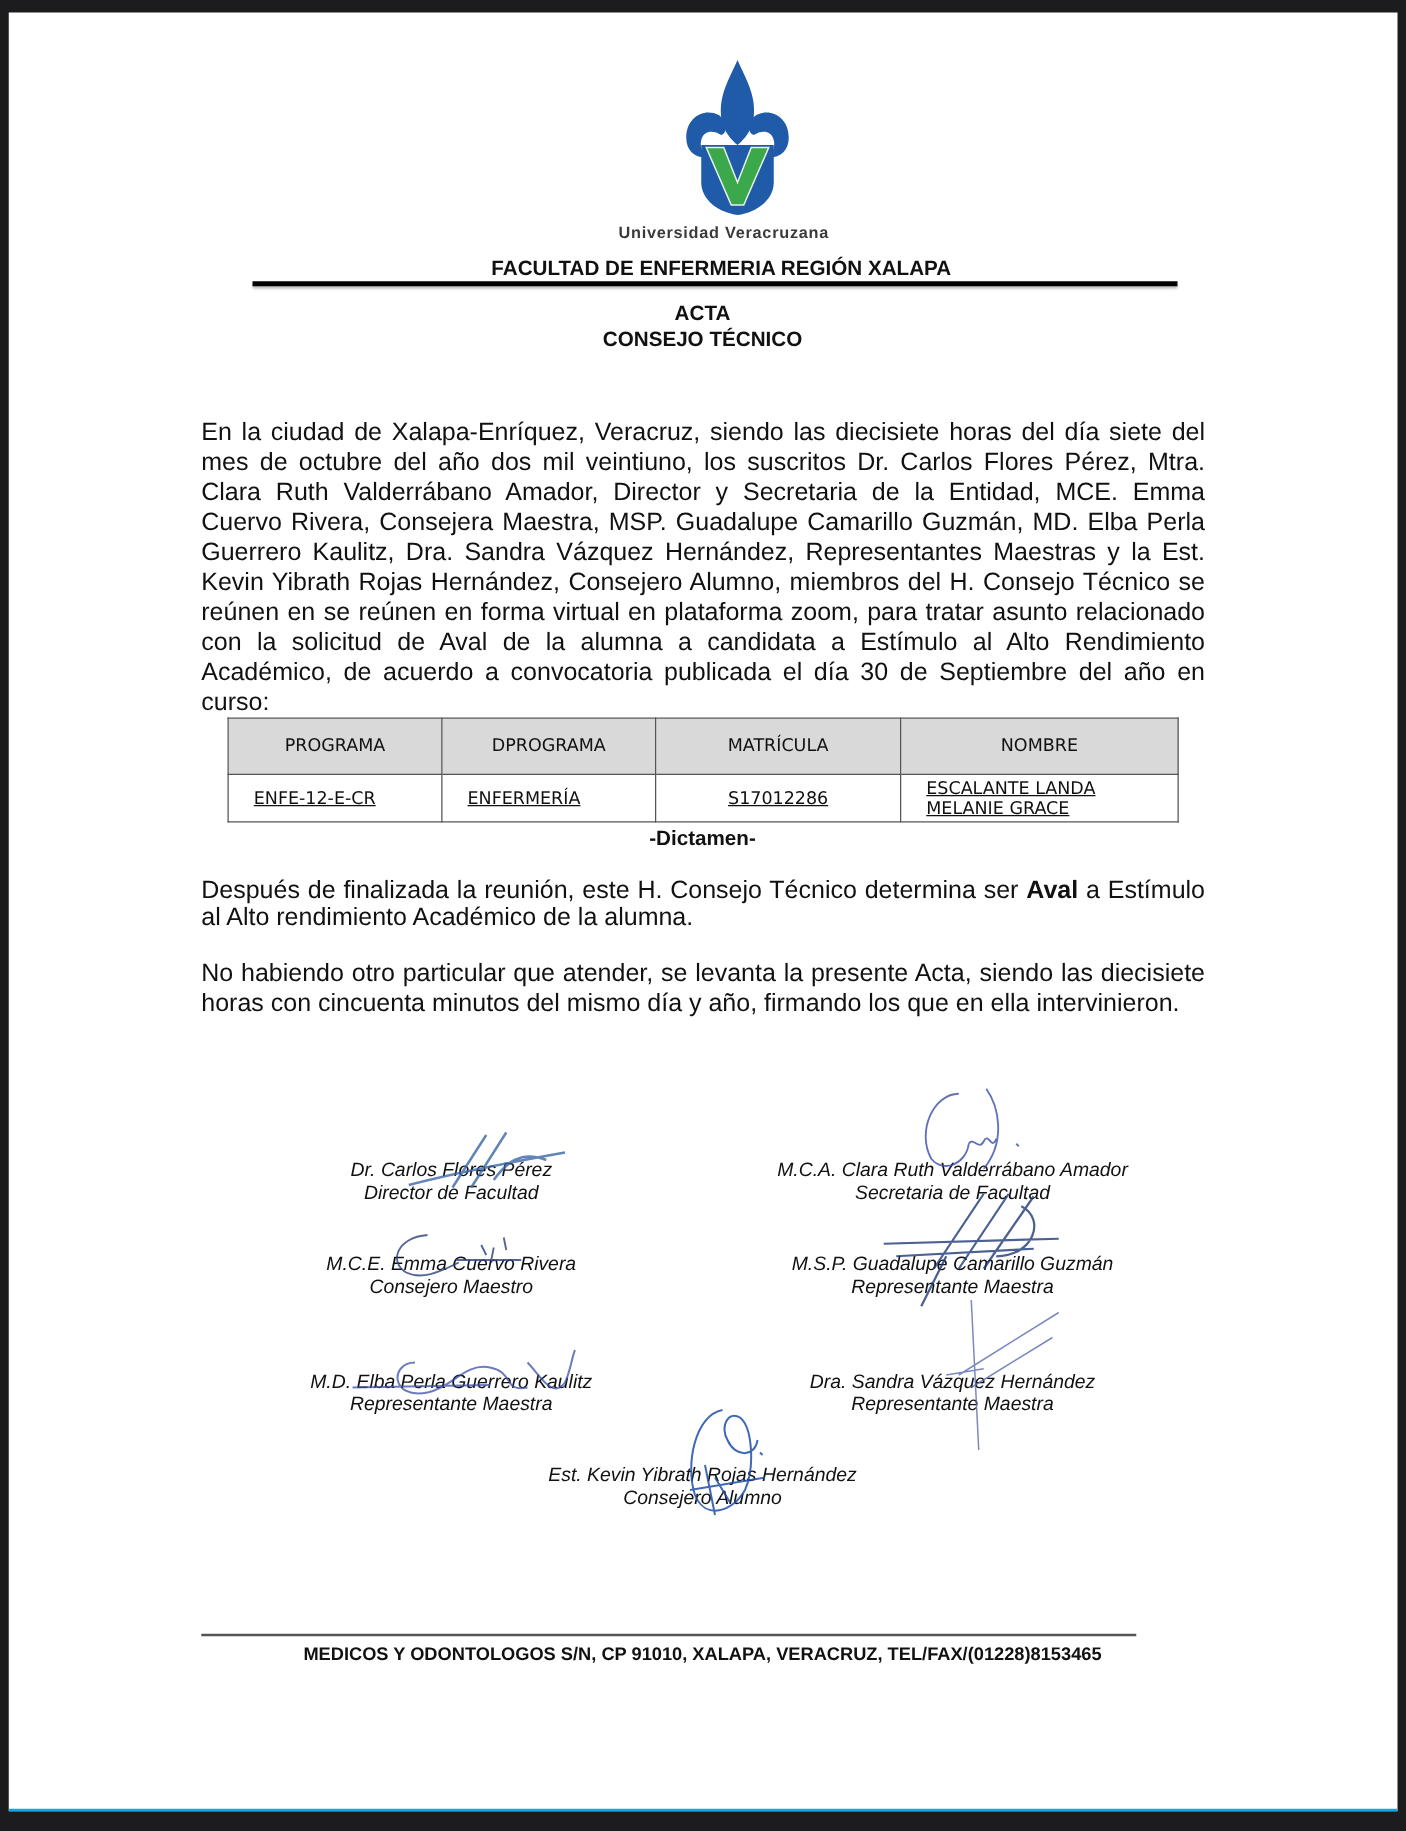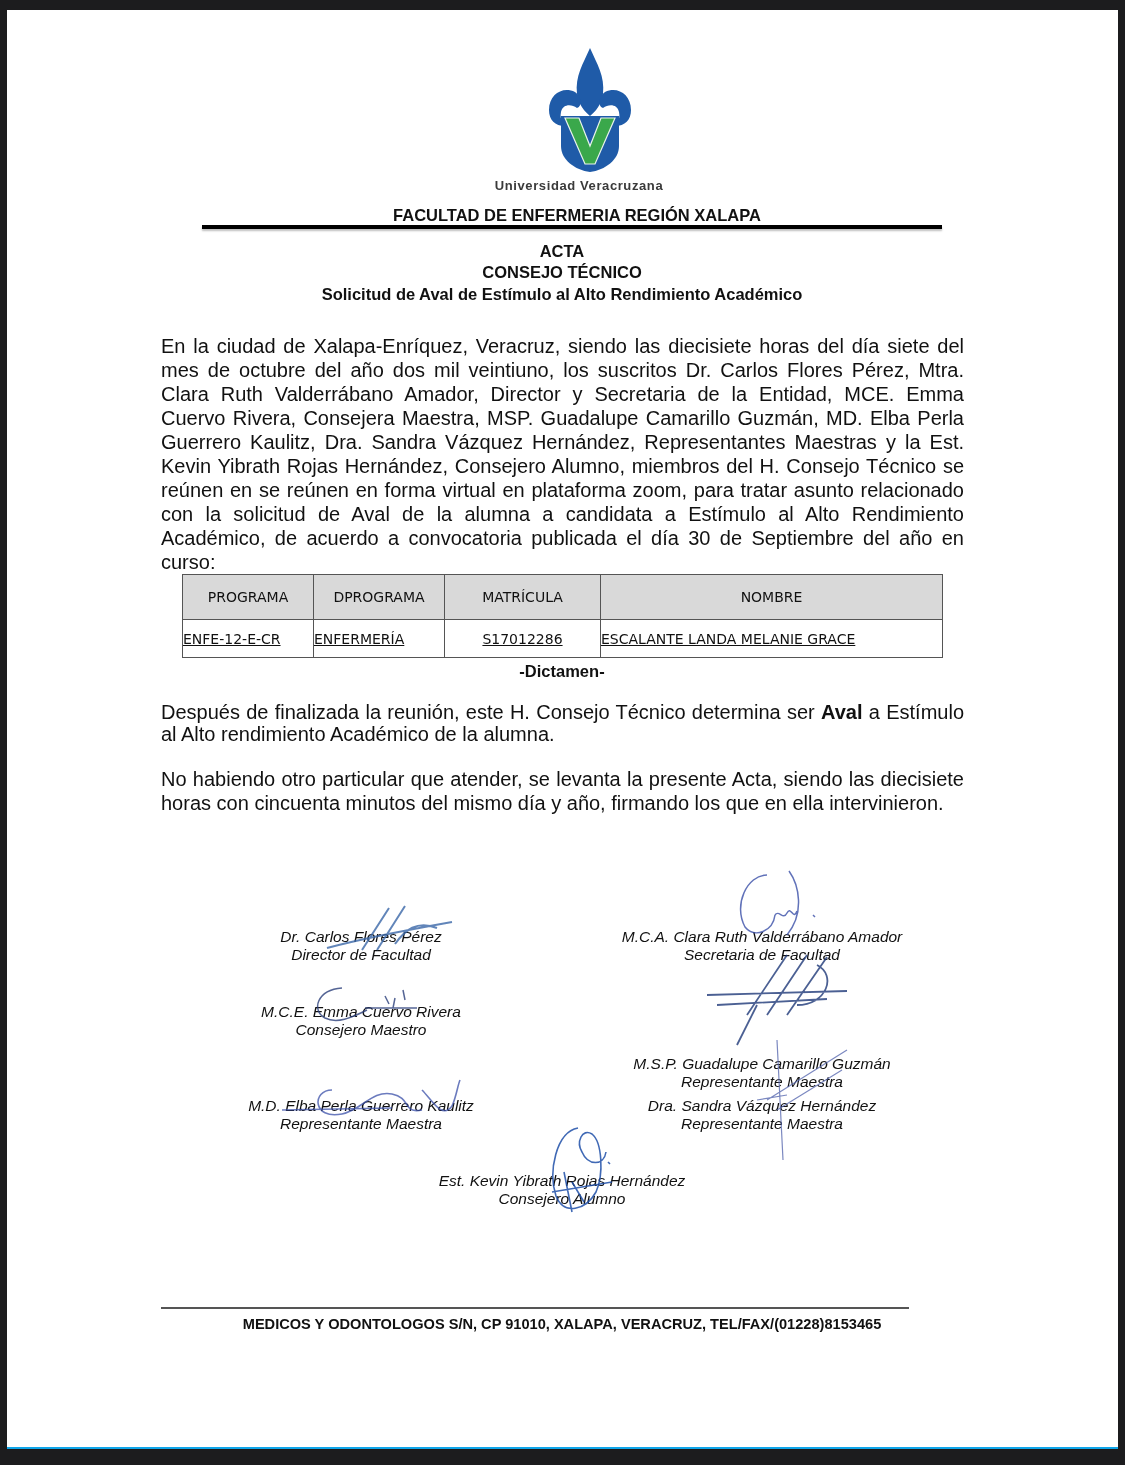--- a/index.html
+++ b/index.html
@@ -38,21 +38,21 @@
     left: 154px; width: 803px;
     font-size: 20px; line-height: 24px;
     text-align: justify;
   }
   table.grid {
     position: absolute; left: 175px; top: 564px;
     width: 761px; border-collapse: collapse;
     font-family: "DejaVu Sans", sans-serif; font-size: 14px;
   }
   table.grid th, table.grid td {
-    border: 1px solid #555; padding: 0 0;
+    border: 1px solid #555; padding: 0 20px;
   }
   table.grid th {
     background: #d9d9d9; font-weight: normal; height: 44px; text-align: center;
   }
   table.grid td { height: 37px; text-decoration: underline; }
   .sig-name { font-size: 15.5px; line-height: 18px; font-style: italic; }
   .sig { position: absolute; pointer-events: none; }
   .footer-line {
     left: 154px; top: 1297px; width: 748px; height: 2px; background: #555;
   }
@@ -74,21 +74,20 @@
     <path d="M16 70 L74 70 L74 100 C74 114 60 124 45 126 C30 124 16 114 16 100 Z" fill="#1f5ba8"></path>
     <path d="M20 72 L34 72 L45 100 L56 72 L70 72 L50 118 L40 118 Z" fill="#3aa84b" stroke="#e8f4ea" stroke-width="1.2"></path>
   </svg>
   <div class="abs center uv-name">Universidad Veracruzana</div>
 
   <div class="abs center faculty">FACULTAD DE ENFERMERIA REGIÓN XALAPA</div>
   <div class="abs rule"></div>
 
   <div class="abs center hdr" style="top:232px">ACTA</div>
   <div class="abs center hdr" style="top:253px">CONSEJO TÉCNICO</div>
-  <div class="abs center hdr" style="top:275px">Solicitud de Aval de Estímulo al Alto Rendimiento Académico</div>
 
   <div class="abs para" style="top:324px">En la ciudad de Xalapa-Enríquez, Veracruz, siendo las diecisiete horas del día siete del mes de octubre del año dos mil veintiuno, los suscritos Dr. Carlos Flores Pérez, Mtra. Clara Ruth Valderrábano Amador, Director y Secretaria de la Entidad, MCE. Emma Cuervo Rivera, Consejera Maestra, MSP. Guadalupe Camarillo Guzmán, MD. Elba Perla Guerrero Kaulitz, Dra. Sandra Vázquez Hernández, Representantes Maestras y la Est. Kevin Yibrath Rojas Hernández, Consejero Alumno, miembros del H. Consejo Técnico se reúnen en se reúnen en forma virtual en plataforma zoom, para tratar asunto relacionado con la solicitud de Aval de la alumna a candidata a Estímulo al Alto Rendimiento Académico, de acuerdo a convocatoria publicada el día 30 de Septiembre del año en curso:</div>
 
   <table class="grid">
     <thead>
       <tr>
         <th style="width:130px">PROGRAMA</th>
         <th style="width:130px">DPROGRAMA</th>
         <th style="width:155px">MATRÍCULA</th>
         <th>NOMBRE</th>
@@ -116,21 +115,21 @@
     <div>Director de Facultad</div>
   </div>
   <div class="abs center sig-name" style="left:560px; top:918px; width:390px">
     <div>M.C.A. Clara Ruth Valderrábano Amador</div>
     <div>Secretaria de Facultad</div>
   </div>
   <div class="abs center sig-name" style="left:204px; top:993px; width:300px">
     <div>M.C.E. Emma Cuervo Rivera</div>
     <div>Consejero Maestro</div>
   </div>
-  <div class="abs center sig-name" style="left:560px; top:1045px; width:390px">
+  <div class="abs center sig-name" style="left:560px; top:993px; width:390px">
     <div>M.S.P. Guadalupe Camarillo Guzmán</div>
     <div>Representante Maestra</div>
   </div>
   <div class="abs center sig-name" style="left:204px; top:1087px; width:300px">
     <div>M.D. Elba Perla Guerrero Kaulitz</div>
     <div>Representante Maestra</div>
   </div>
   <div class="abs center sig-name" style="left:560px; top:1087px; width:390px">
     <div>Dra. Sandra Vázquez Hernández</div>
     <div>Representante Maestra</div>

